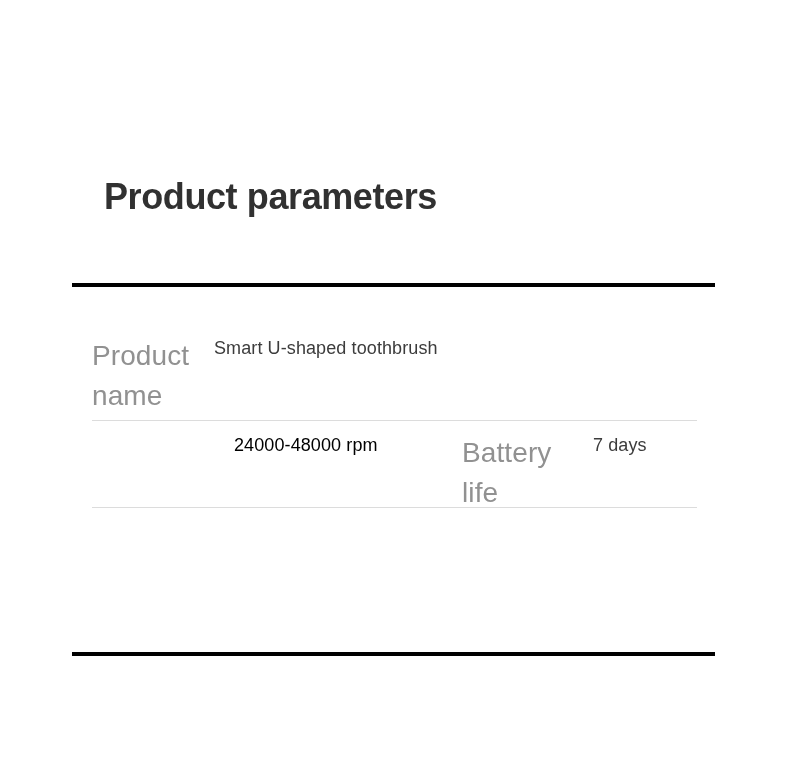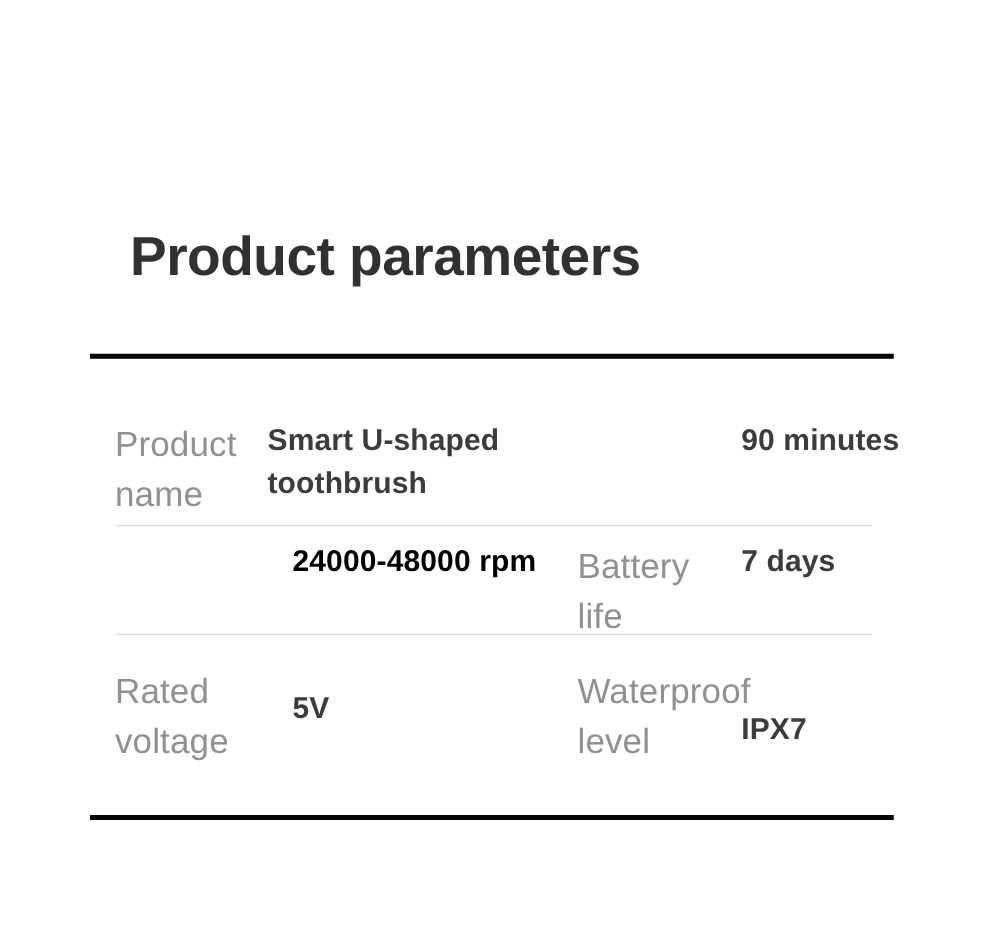--- a/index.html
+++ b/index.html
@@ -19,21 +19,21 @@
     height: 761px;
     background: #ffffff;
     overflow: hidden;
   }
 
   
   .page-title {
     position: absolute;
     left: 104px;
     top: 152px;
-    font-size: 44px;
+    font-size: 36px;
     font-weight: 700;
     letter-spacing: -0.4px;
     color: #313131;
     line-height: 1.15;
     white-space: nowrap;
   }
 
   
   .rule-thick {
     position: absolute;
@@ -88,22 +88,22 @@
     font-size: 28px;
     font-weight: 400;
     color: #919191;
     line-height: 1.42;
     letter-spacing: 0.1px;
   }
 
   .param-value {
     position: absolute;
     top: 0;
-    font-size: 24px;
-    font-weight: 700;
+    font-size: 18px;
+    font-weight: 400;
     color: #3c3c3c;
     line-height: 1.42;
     letter-spacing: 0.1px;
   }
 
   
   .row-1 .col-left  .param-label { width: 122px; }
   .row-1 .col-left  .param-value { left: 122px; width: 238px; }
   .row-1 .col-right .param-label { width: 131px; }
   .row-1 .col-right .param-value { left: 131px; width: 165px; }
@@ -128,46 +128,35 @@
   <div class="rule-thick top"></div>
 
   <div class="param-table">
 
     <div class="param-row row-1">
       <div class="param-cell col-left">
         <span class="param-label">Product name</span>
         <span class="param-value">Smart U-shaped toothbrush</span>
       </div>
       <div class="param-cell col-right">
-        <span class="param-value">90 minutes</span>
       </div>
     </div>
 
     <div class="rule-thin div-1"></div>
 
     <div class="param-row row-2">
       <div class="param-cell col-left">
         <span class="param-value">24000-48000 rpm</span>
       </div>
       <div class="param-cell col-right">
         <span class="param-label">Battery life</span>
         <span class="param-value">7 days</span>
       </div>
     </div>
 
     <div class="rule-thin div-2"></div>
 
-    <div class="param-row row-3">
-      <div class="param-cell col-left">
-        <span class="param-label">Rated voltage</span>
-        <span class="param-value">5V</span>
-      </div>
-      <div class="param-cell col-right">
-        <span class="param-label">Waterproof level</span>
-        <span class="param-value">IPX7</span>
-      </div>
-    </div>
 
   </div>
 
   <div class="rule-thick bottom"></div>
 
 </div>
 
 </body></html>

